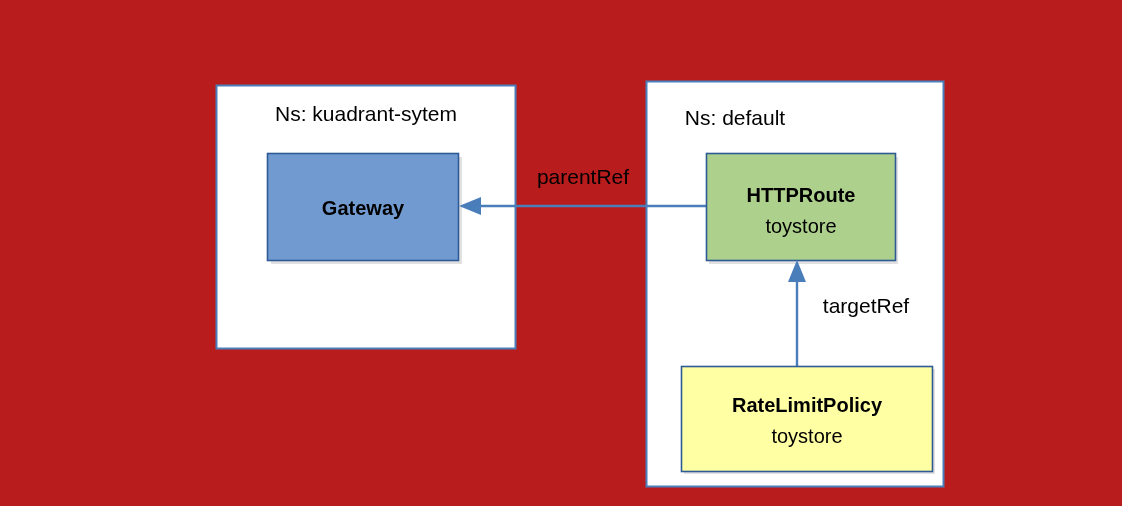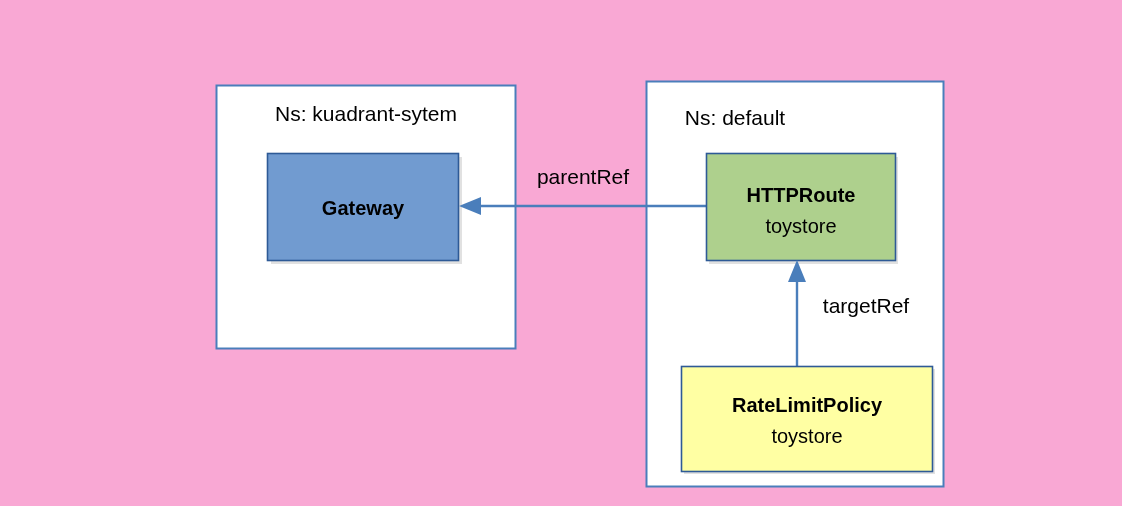--- a/index.html
+++ b/index.html
@@ -10,21 +10,21 @@
   body {
     width: 1122px;
     height: 506px;
     font-family: "Liberation Sans", sans-serif;
     overflow: hidden;
   }
   #canvas {
     position: relative;
     width: 1122px;
     height: 506px;
-    background: #f9a8d4;
+    background: #b91c1c;
   }
   #diagram-svg {
     position: absolute;
     left: 0;
     top: 0;
     width: 1122px;
     height: 506px;
     display: block;
   }
   .ns-box {

